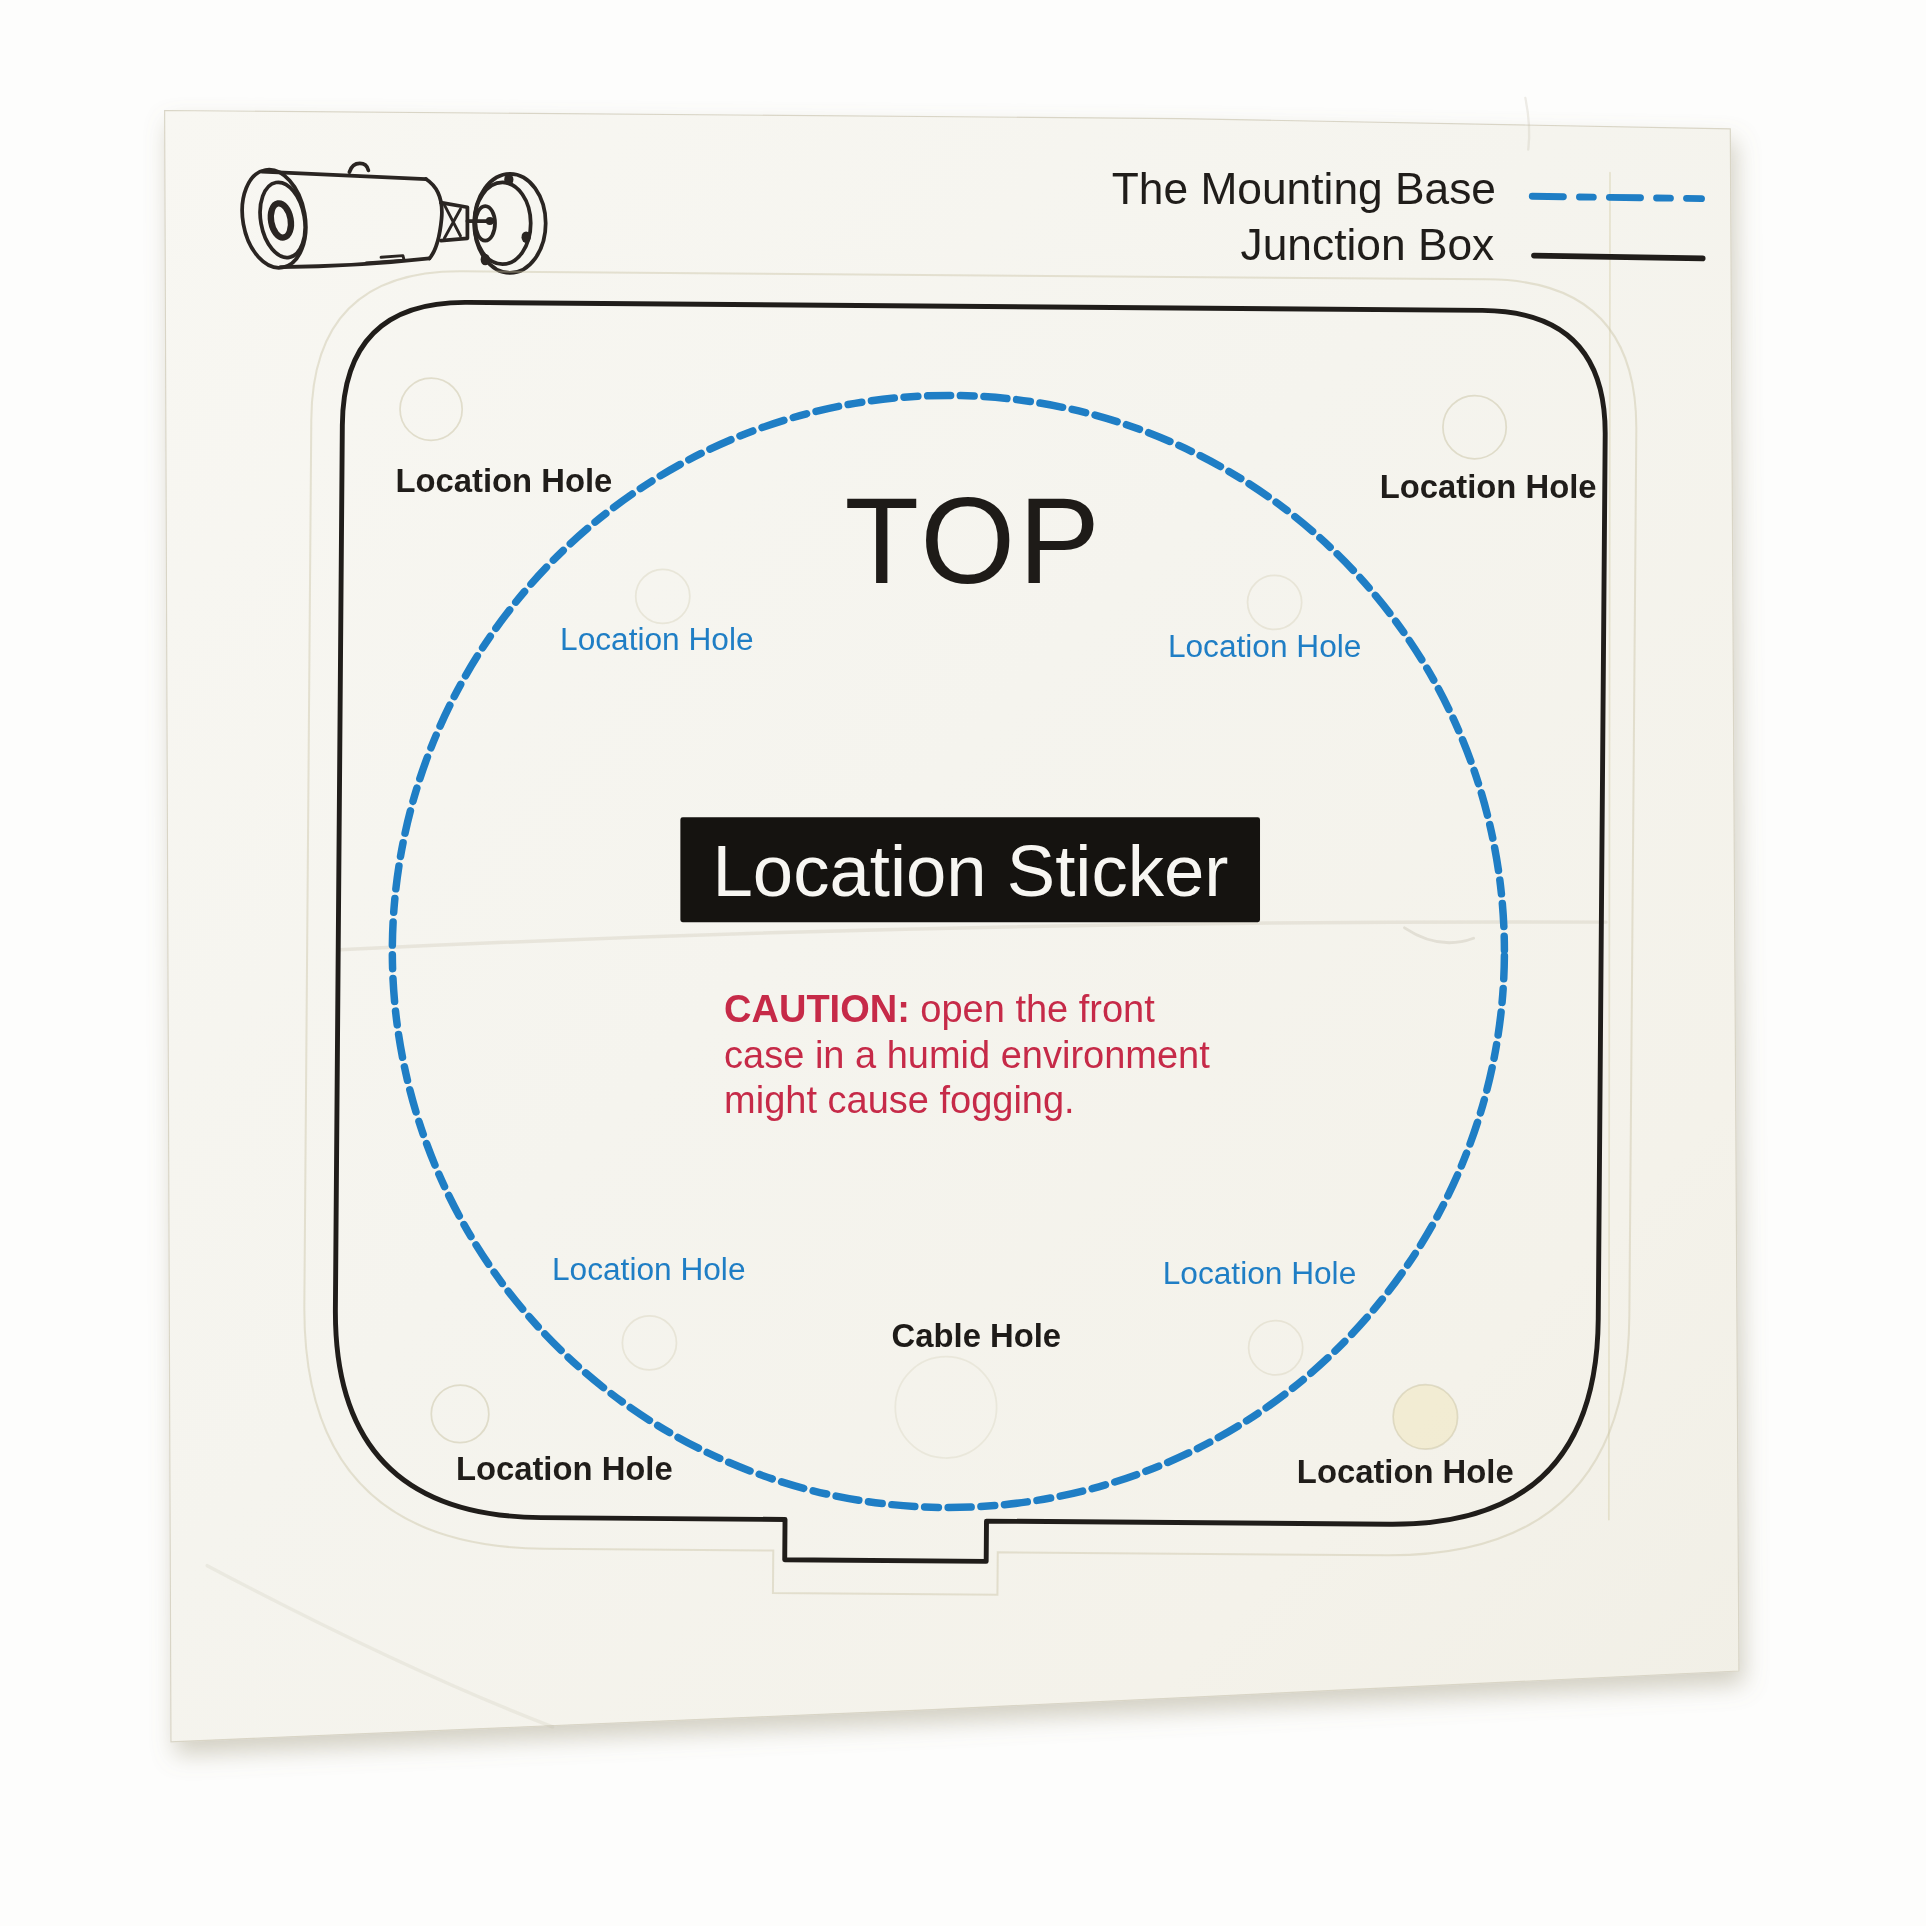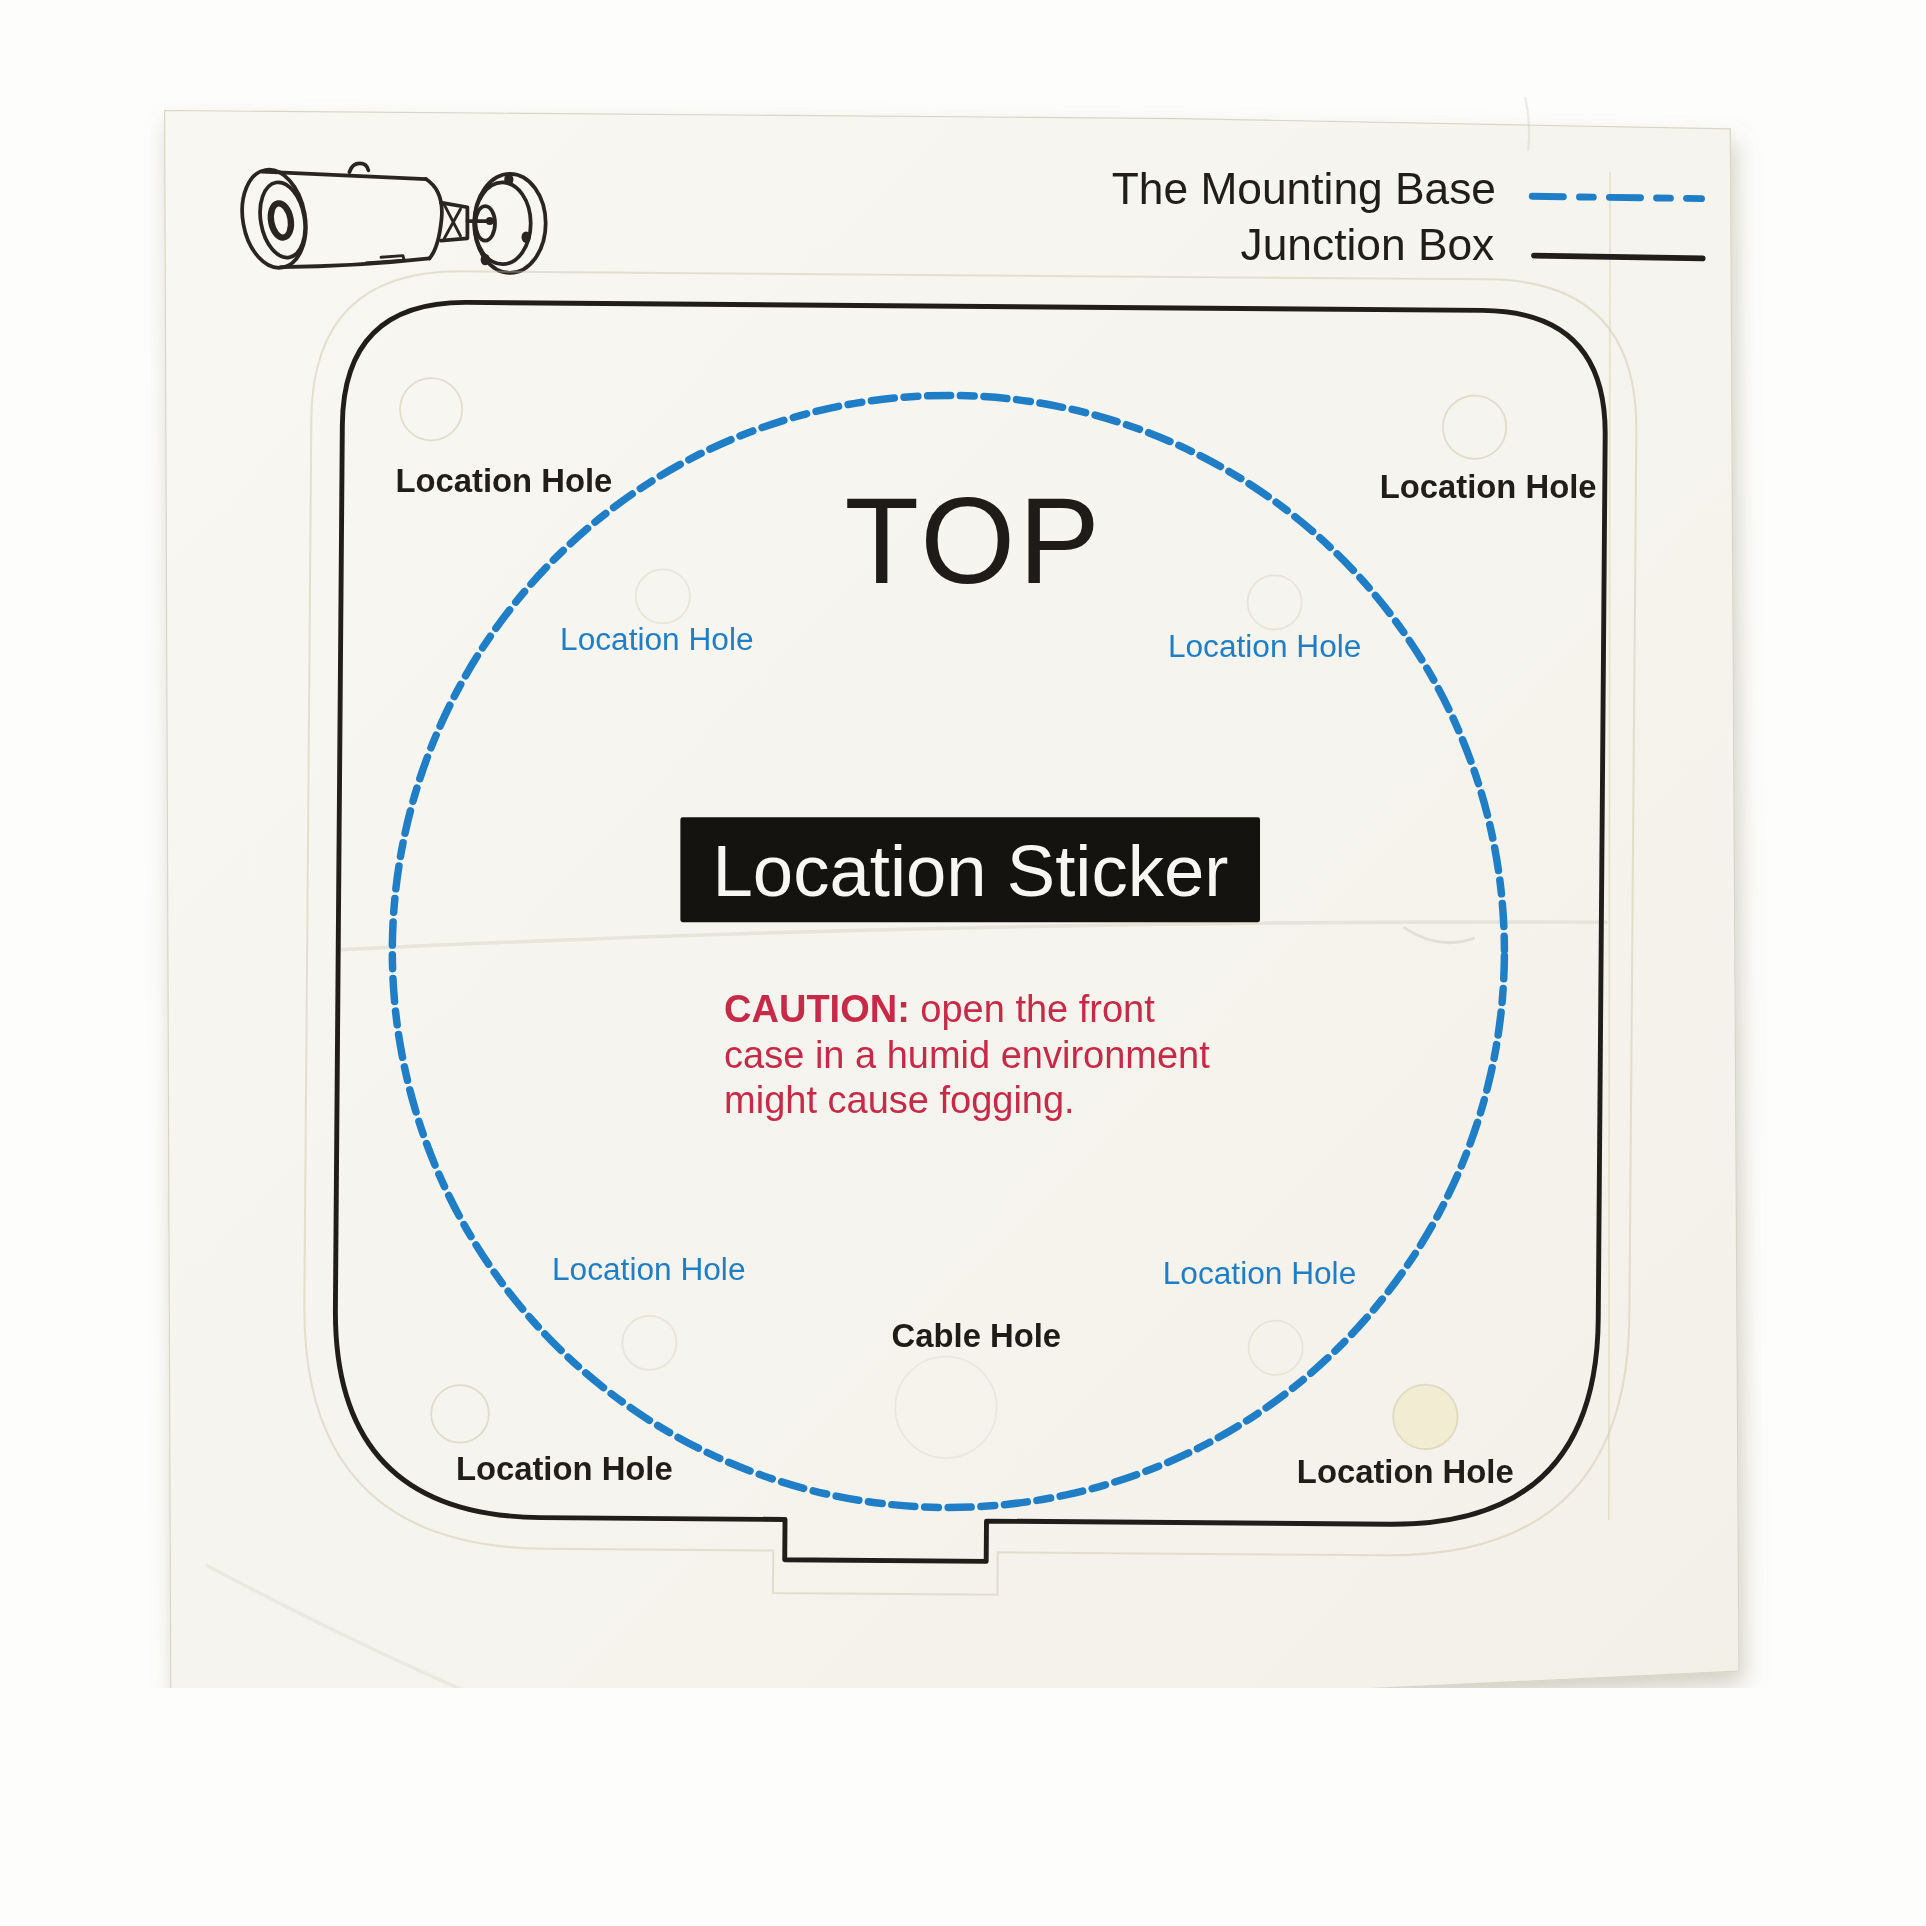--- a/index.html
+++ b/index.html
@@ -1,16 +1,16 @@
 <!DOCTYPE html>
 <html style="font-size:9.2px"><head>
 <meta charset="utf-8">
 <style>
   html,body{margin:0;padding:0;background:#fdfdfc;}
-  .stage{position:relative;width:1926px;height:1688px;overflow:hidden;
+  .stage{position:relative;width:1926px;height:1926px;overflow:hidden;
          font-family:"Liberation Sans", sans-serif;text-align:center;}
   svg{display:block;}
   text{font-family:"Liberation Sans", sans-serif;}
   .t-top{font-size:212px;font-weight:400;letter-spacing:6px;}
   .t-corner{font-size:57px;font-weight:700;}
   .t-blue{font-size:55px;font-weight:400;}
   .t-cable{font-size:57px;font-weight:700;}
   .t-legend{font-size:77px;font-weight:400;}
   .t-title{font-size:126px;font-weight:400;fill:#f7f6f2;}
   .t-caution{font-size:66px;font-weight:400;}

